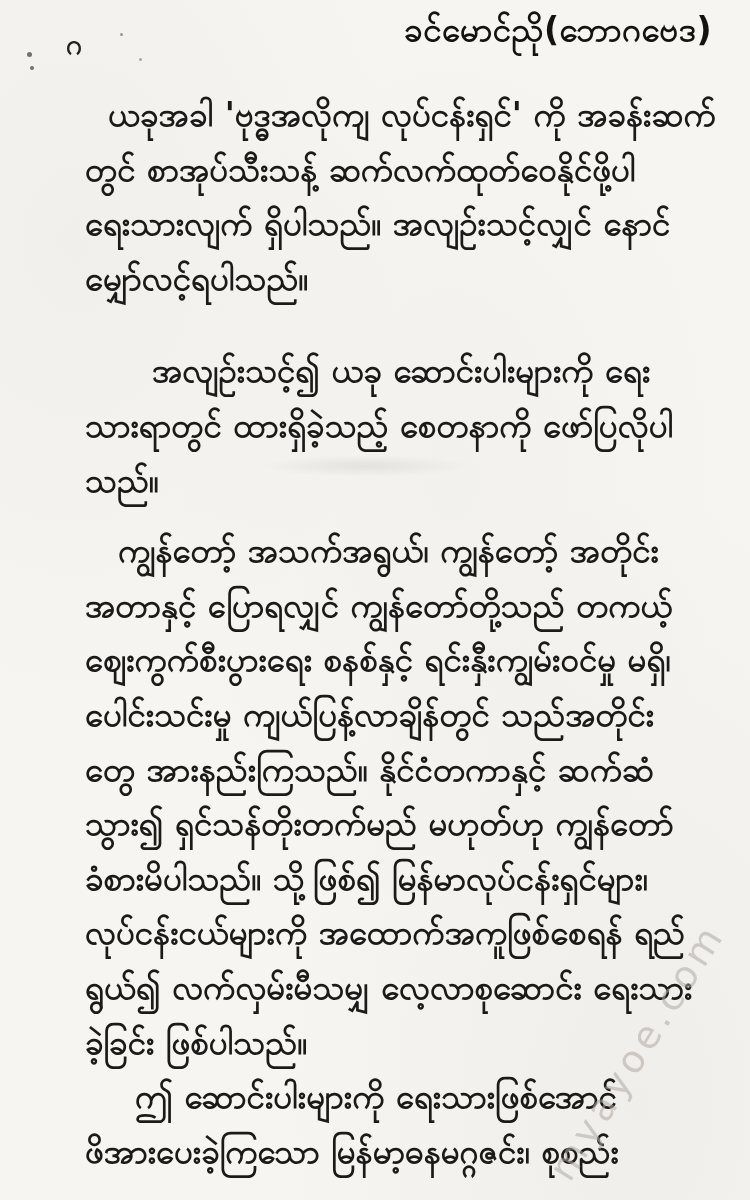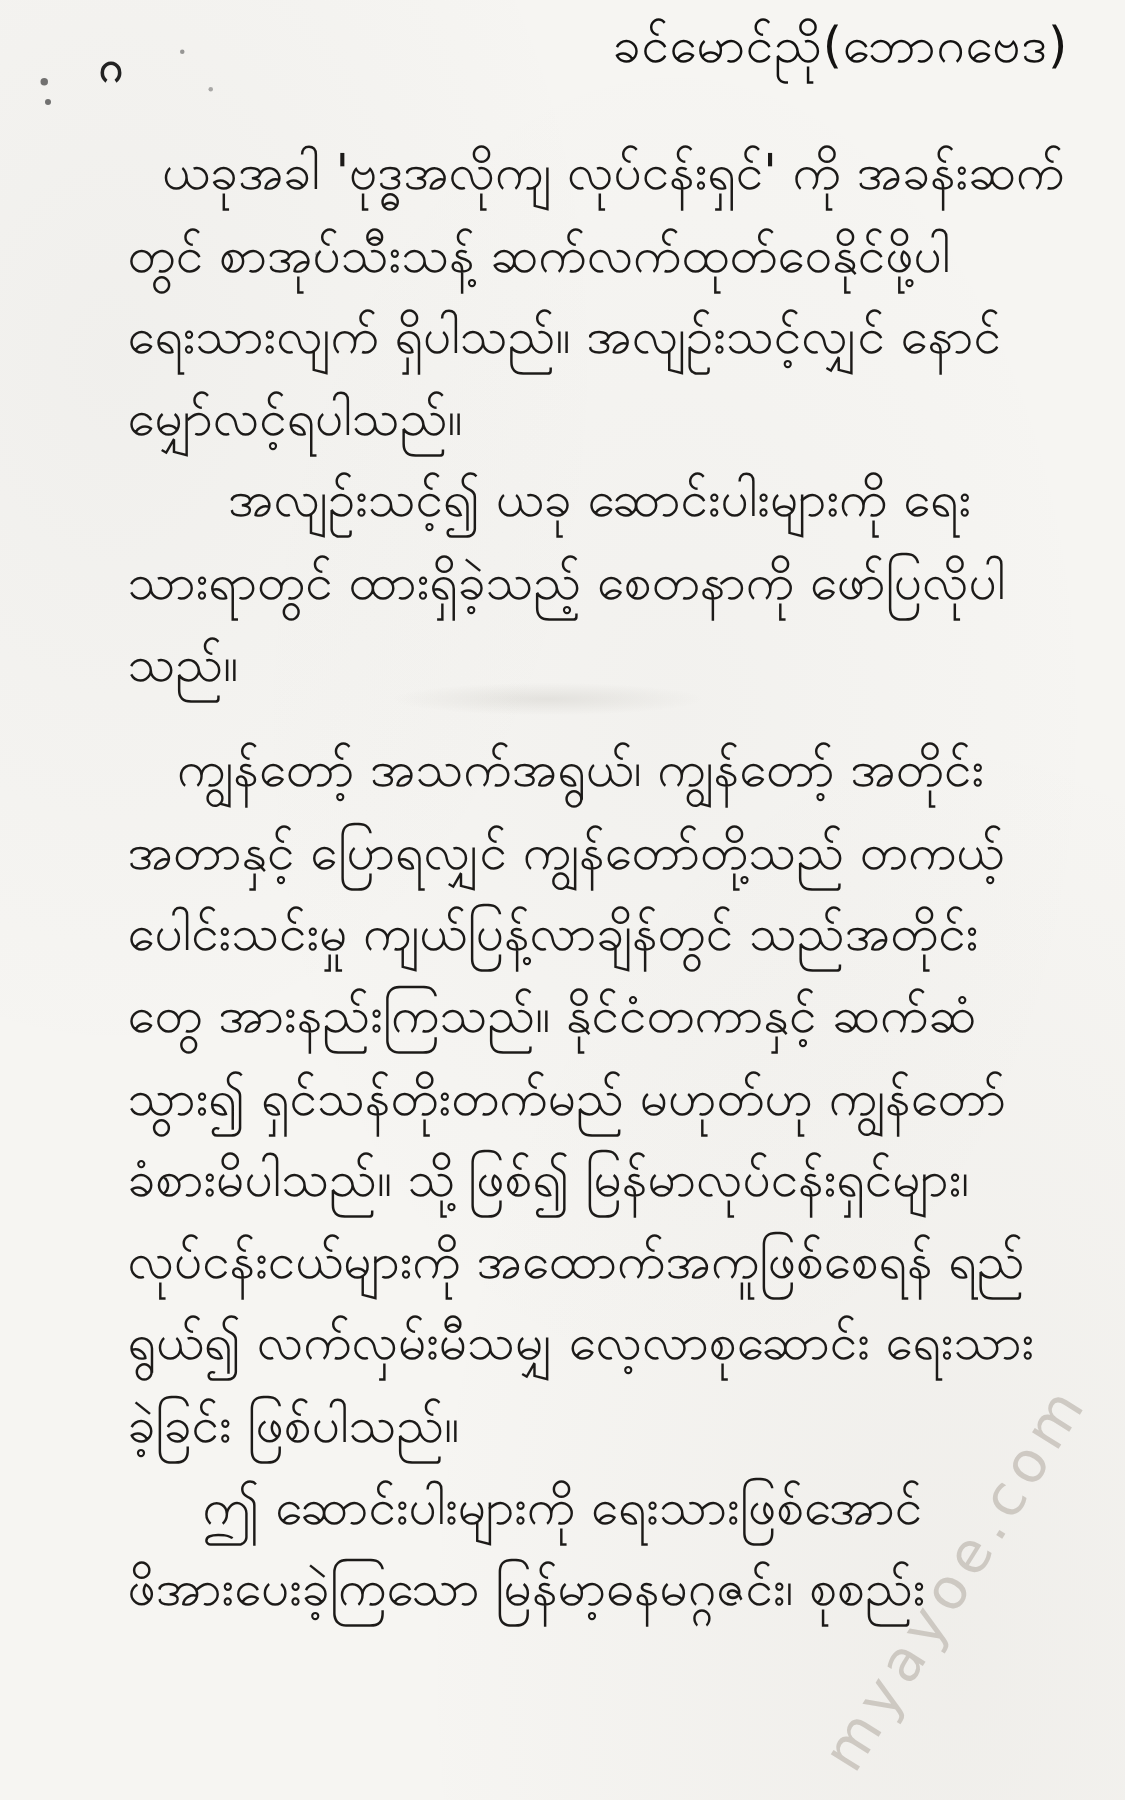--- a/index.html
+++ b/index.html
@@ -13,47 +13,47 @@
       radial-gradient(ellipse at 60% 40%, rgba(120,120,120,0.03), transparent 45%),
       #f6f5f2;
     overflow:hidden;
     font-family:"DejaVu Sans","Liberation Sans",sans-serif;
     color:#1f1d1b;
   }
   .header-right{
     position:absolute;
     top:8px;right:38px;
     font-size:33px;
-    font-weight:400;
+    font-weight:700;
     letter-spacing:0.5px;
     color:#141312;
     white-space:nowrap;
     text-align:center;
   }
   .page-number{
     position:absolute;
     top:26px;left:66px;
     font-size:28px;
     font-weight:700;
     color:#222;
   }
   .body-text{
     position:absolute;
     top:88px;left:85px;
     width:615px;
   }
   .text-line{
     font-size:33px;
-    font-weight:400;
+    font-weight:700;
     line-height:54.6px;
     white-space:nowrap;
     color:#1c1a18;
   }
   .indent-a{padding-left:23px;}   
-  .indent-b{padding-left:67px;}   
+  .indent-b{padding-left:67px;margin-top:38px;}   
   .indent-c{padding-left:33px;margin-top:16px;}   
   .indent-d{padding-left:50px;}   
   .watermark{
     position:absolute;
     left:540px;top:1165px;
     transform:rotate(-58deg);
     transform-origin:0 0;
     font-size:38px;
     letter-spacing:5px;
     color:rgba(176,170,160,0.55);
@@ -98,20 +98,21 @@
 
     <div>
       <div class="text-line indent-b">အလျဉ်းသင့်၍ ယခု ဆောင်းပါးများကို ရေး</div>
       <div class="text-line">သားရာတွင် ထားရှိခဲ့သည့် စေတနာကို ဖော်ပြလိုပါ</div>
       <div class="text-line">သည်။</div>
     </div>
 
     <div>
       <div class="text-line indent-c">ကျွန်တော့် အသက်အရွယ်၊ ကျွန်တော့် အတိုင်း</div>
       <div class="text-line">အတာနှင့် ပြောရလျှင် ကျွန်တော်တို့သည် တကယ့်</div>
+      <div class="text-line">ဈေးကွက်စီးပွားရေး စနစ်နှင့် ရင်းနှီးကျွမ်းဝင်မှု မရှိ၊</div>
       <div class="text-line">ပေါင်းသင်းမှု ကျယ်ပြန့်လာချိန်တွင် သည်အတိုင်း</div>
       <div class="text-line">တွေ အားနည်းကြသည်။ နိုင်ငံတကာနှင့် ဆက်ဆံ</div>
       <div class="text-line">သွား၍ ရှင်သန်တိုးတက်မည် မဟုတ်ဟု ကျွန်တော်</div>
       <div class="text-line">ခံစားမိပါသည်။ သို့ဖြစ်၍ မြန်မာလုပ်ငန်းရှင်များ၊</div>
       <div class="text-line">လုပ်ငန်းငယ်များကို အထောက်အကူဖြစ်စေရန် ရည်</div>
       <div class="text-line">ရွယ်၍ လက်လှမ်းမီသမျှ လေ့လာစုဆောင်း ရေးသား</div>
       <div class="text-line">ခဲ့ခြင်း ဖြစ်ပါသည်။</div>
     </div>
 
     <div>

